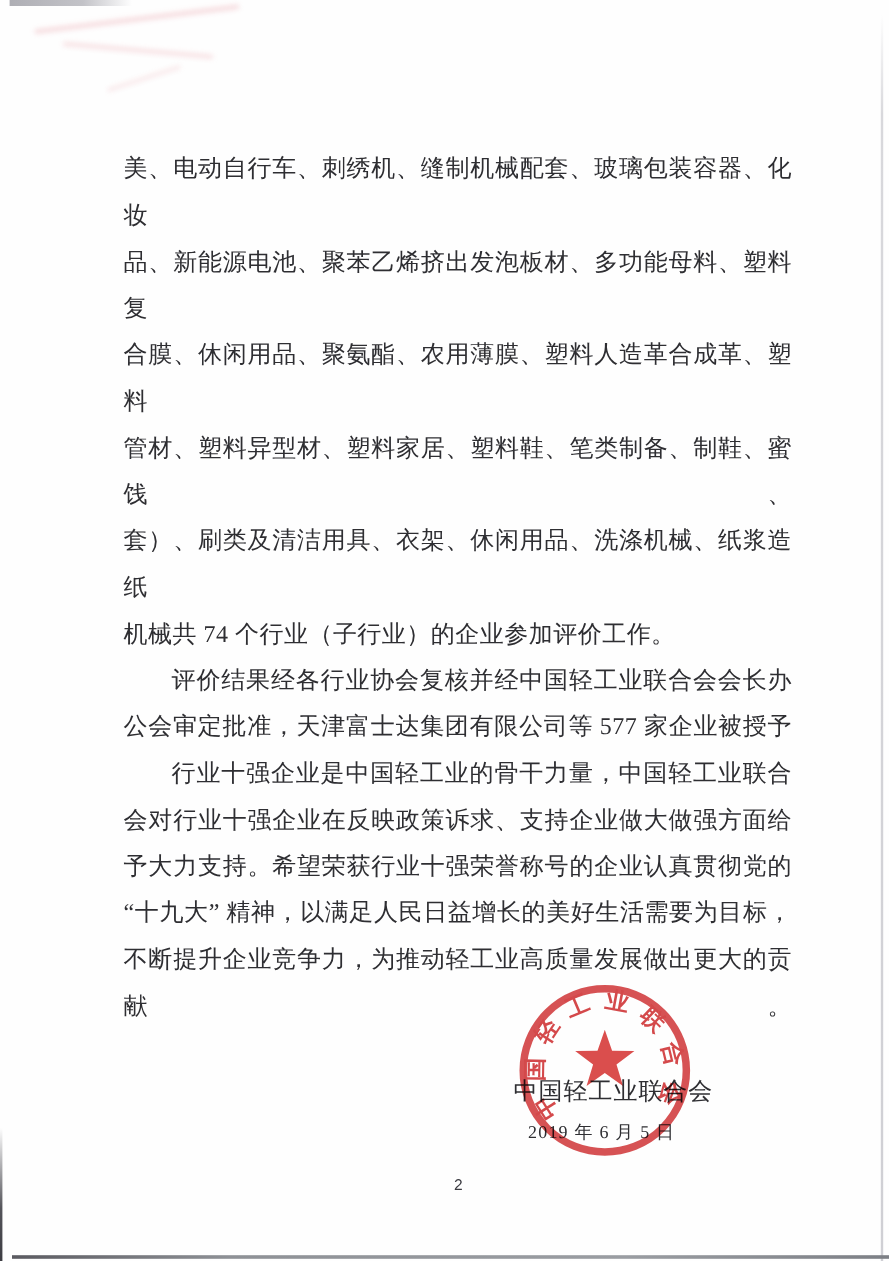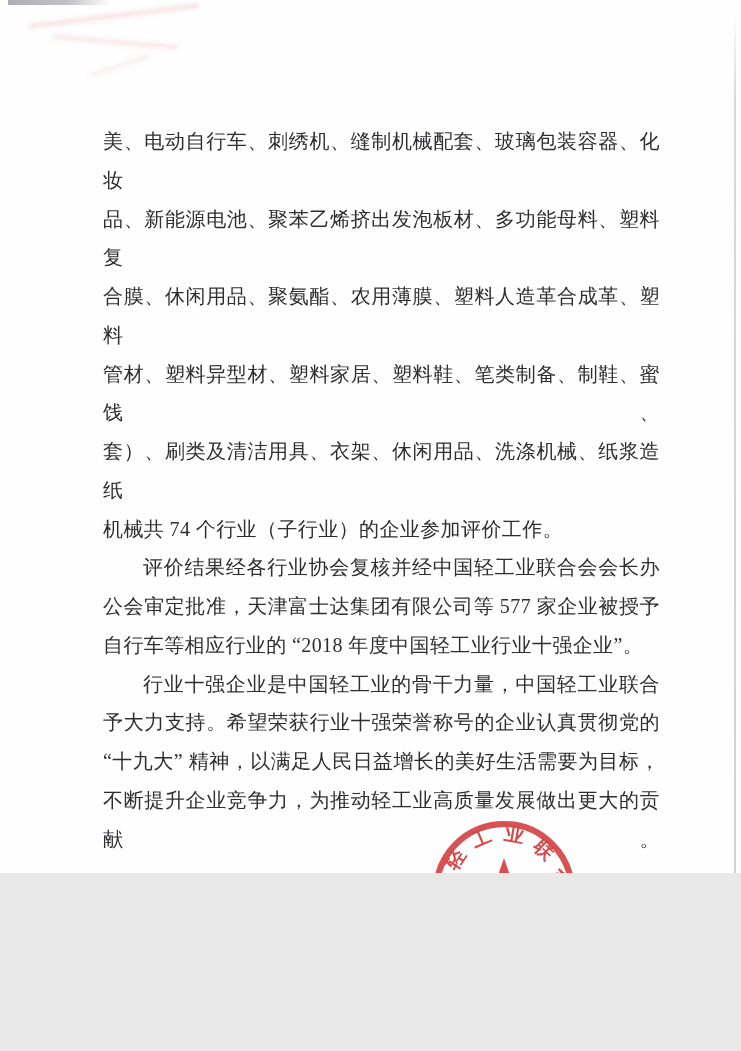--- a/index.html
+++ b/index.html
@@ -1,18 +1,18 @@
 <!DOCTYPE html>
 <html><head>
 <meta charset="utf-8">
 <style>
   html,body{margin:0;padding:0;background:#e8e8e8;}
   .page{
     position:relative;
-    width:741px;height:873px;
+    width:741px;height:1051px;
     background:#fefefe;
     overflow:hidden;
     font-family:"Liberation Serif","DejaVu Serif",serif;
     color:#2e2e32;
   }
   
   .edge-top-left{
     position:absolute;left:8px;top:0;width:102px;height:5px;
     background:linear-gradient(90deg,#aeaeb4 0%,#c3c3c8 60%,rgba(255,255,255,0) 100%);
   }
@@ -81,24 +81,24 @@
       <div class="line fill">美、电动自行车、刺绣机、缝制机械配套、玻璃包装容器、化妆</div>
       <div class="line fill">品、新能源电池、聚苯乙烯挤出发泡板材、多功能母料、塑料复</div>
       <div class="line fill">合膜、休闲用品、聚氨酯、农用薄膜、塑料人造革合成革、塑料</div>
       <div class="line fill">管材、塑料异型材、塑料家居、塑料鞋、笔类制备、制鞋、蜜饯、</div>
       <div class="line fill">套）、刷类及清洁用具、衣架、休闲用品、洗涤机械、纸浆造纸</div>
       <div class="line">机械共 74 个行业（子行业）的企业参加评价工作。</div>
     </div>
     <div class="para">
       <div class="line fill ind">评价结果经各行业协会复核并经中国轻工业联合会会长办</div>
       <div class="line fill">公会审定批准，天津富士达集团有限公司等 577 家企业被授予</div>
-      <div class="line">自行车等相应行业的 “2018 年度中国轻工业行业十强企业”。</div>
     </div>
     <div class="para">
       <div class="line fill ind">行业十强企业是中国轻工业的骨干力量，中国轻工业联合</div>
+      <div class="line fill">会对行业十强企业在反映政策诉求、支持企业做大做强方面给</div>
       <div class="line fill">予大力支持。希望荣获行业十强荣誉称号的企业认真贯彻党的</div>
       <div class="line fill">“十九大” 精神，以满足人民日益增长的美好生活需要为目标，</div>
       <div class="line fill">不断提升企业竞争力，为推动轻工业高质量发展做出更大的贡献。</div>
     </div>
 
   </div>
 
   <div class="sig-org">中国轻工业联合会</div>
   <div class="sig-date">2019 年 6 月 5 日</div>
 

